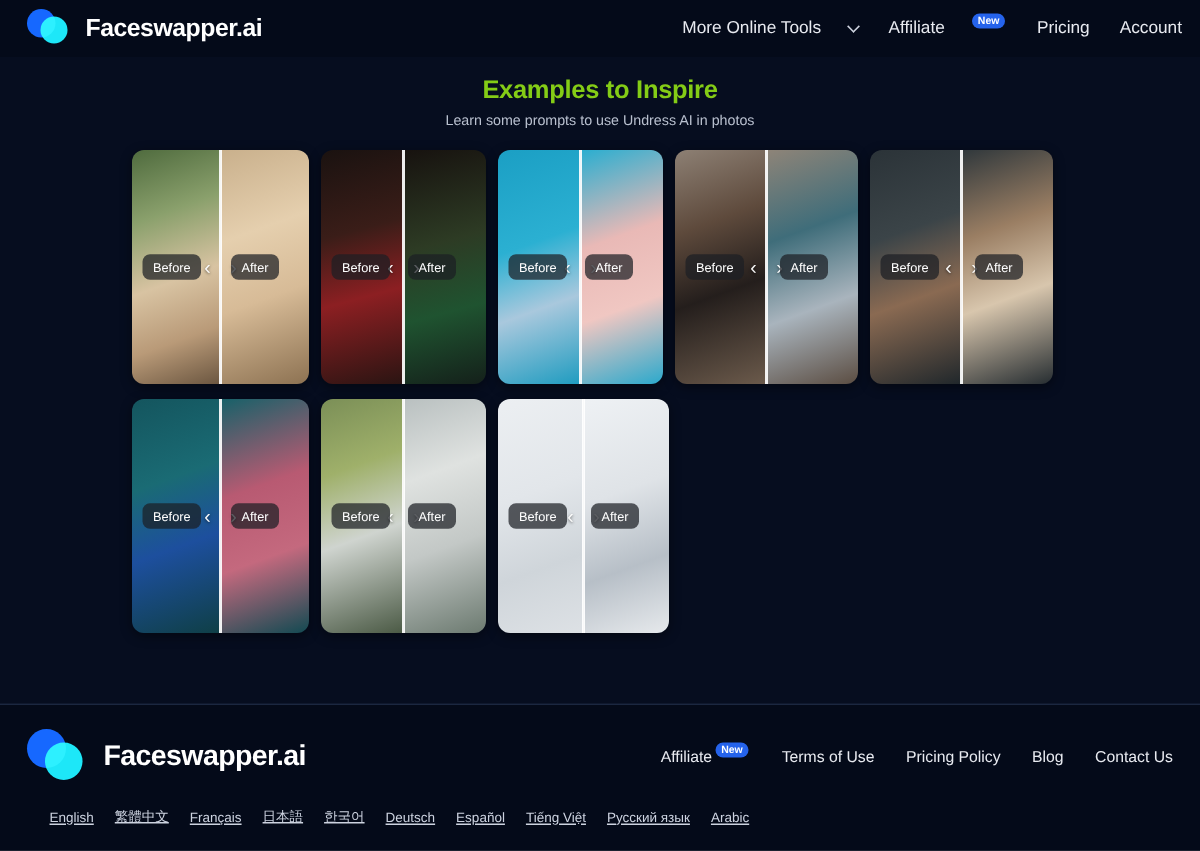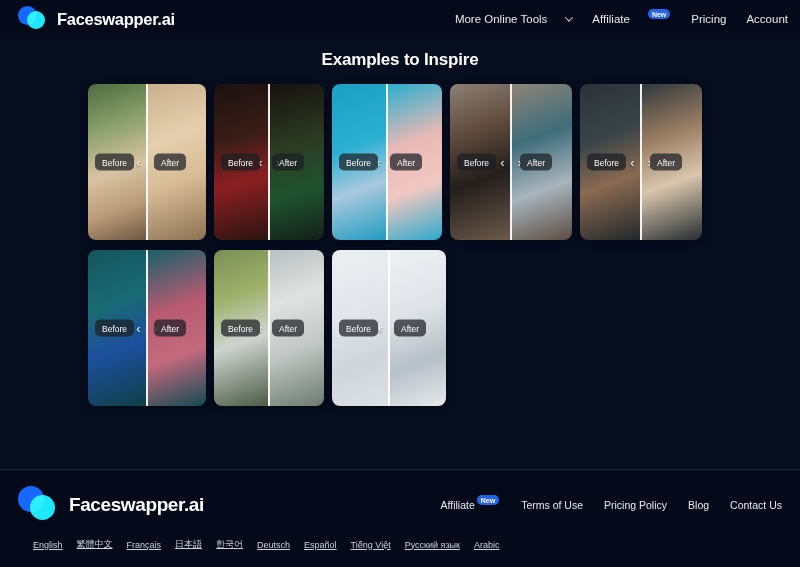--- a/index.html
+++ b/index.html
@@ -60,21 +60,21 @@
   .credits-btn {
     background: #ffee00; color: #1a1a00;
     font-size: 10.5px; font-weight: 700;
     border-radius: 999px; padding: 6px 14px;
     border: none; cursor: pointer; white-space: nowrap;
   }
 
   
   .main { padding-top: 12px; }
   .page-title {
-    text-align: center; color: #ffffff;
+    text-align: center; color: #84cc16;
     font-size: 17px; font-weight: 700; letter-spacing: -0.2px;
   }
   .page-sub {
     text-align: center; color: #b9c0cf;
     font-size: 9.5px; margin-top: 5px;
   }
 
   .grid-wrap { margin-top: 14px; padding: 0 88px; }
   .row { display: flex; gap: 8px; margin-bottom: 10px; }
 
@@ -185,20 +185,21 @@
       <span>Pricing</span>
     </div>
     <div class="nav-item">
       <span>Account</span>
     </div>
   </div>
 </div>
 
 <div class="main">
   <div class="page-title">Examples to Inspire</div>
+  <div class="page-sub">Learn some prompts to use Undress AI in photos</div>
 
   <div class="grid-wrap">
     <div class="row" id="row1">
         <div class="card" style="width: 118px;">
           <div class="half before" style="background:linear-gradient(160deg,#4f6b3e 0%,#8aa06c 28%,#d8c3a2 55%,#b99a78 78%,#6b5640 100%)"></div>
           <div class="half after" style="background:linear-gradient(160deg,#c9b08c 0%,#e5cfae 35%,#d7bb97 62%,#8d7252 100%)"></div>
           <div class="split-line"></div>
           <div class="handle">
             <span class="arw">‹</span>
             <span class="arw">›</span>

